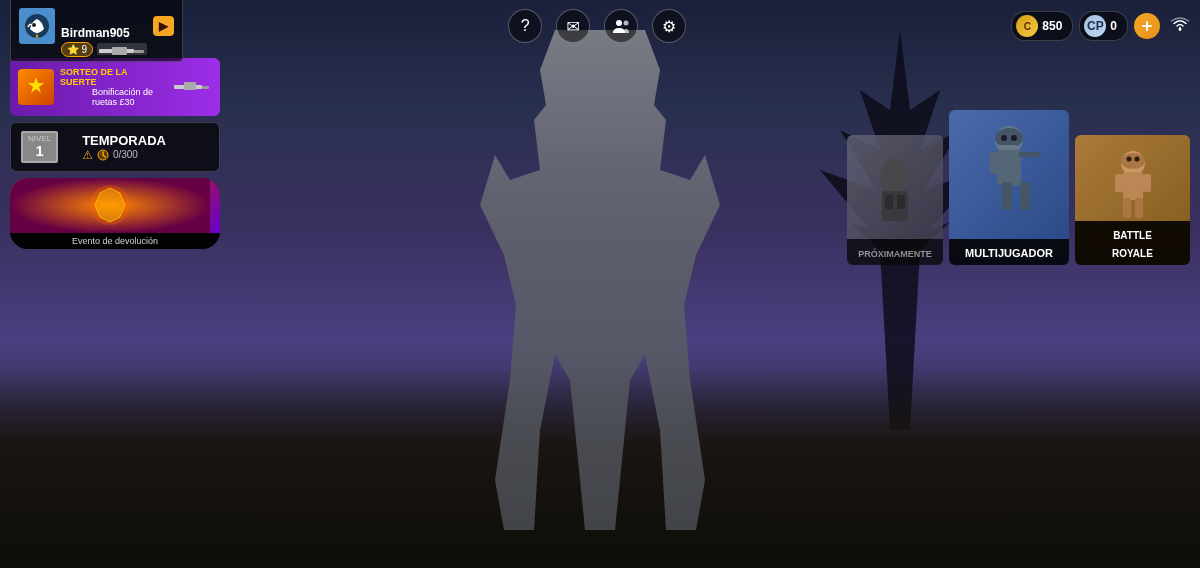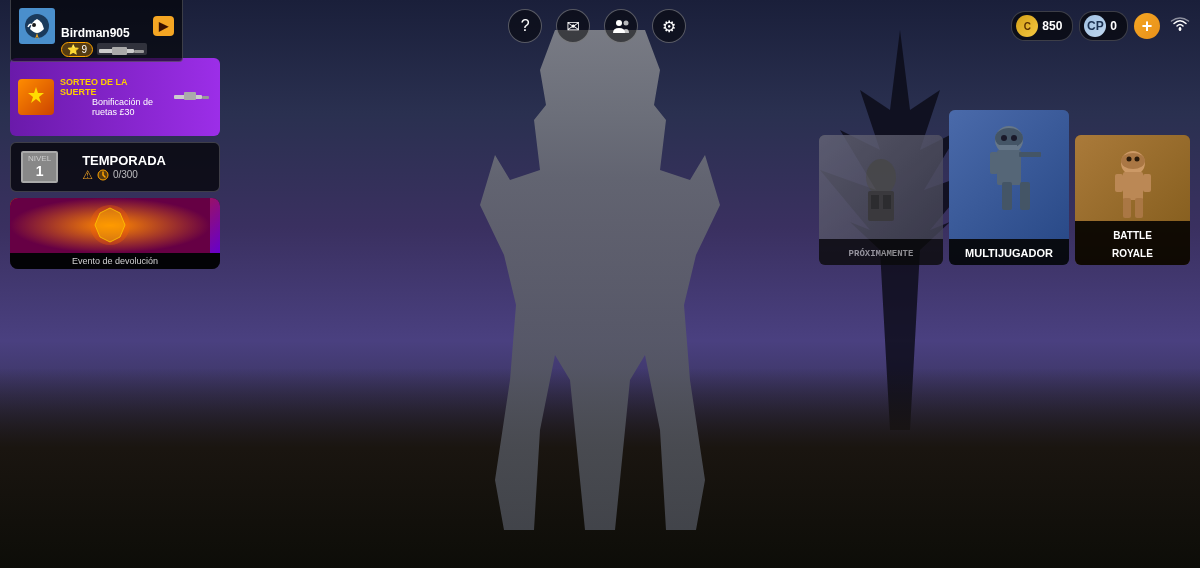--- a/index.html
+++ b/index.html
@@ -165,21 +165,21 @@
       top: 58px;
       width: 210px;
       display: flex;
       flex-direction: column;
       gap: 6px;
     }
 
     .promo-banner {
       background: linear-gradient(90deg, #6a1aaa, #9c2ee8);
       border-radius: 6px;
-      padding: 19px 8px;
+      padding: 9px 8px;
       display: flex;
       align-items: center;
       gap: 6px;
       cursor: pointer;
     }
 
     .promo-icon {
       width: 36px;
       height: 36px;
       background: rgba(255,255,255,0.15);
@@ -312,21 +312,21 @@
       background: rgba(0,0,0,0.8);
       color: rgba(255,255,255,0.8);
       font-size: 9px;
       padding: 3px 6px;
       text-align: center;
     }
 
     
     #event-banner {
       background: rgba(0,0,0,0.7);
-      border-radius: 8px;
+      border-radius: 18px;
       overflow: hidden;
       cursor: pointer;
     }
 
     .ev-bg {
       height: 55px;
       background: linear-gradient(135deg, #ff6600, #cc2200, #6600cc);
       position: relative;
     }
 
@@ -379,25 +379,24 @@
       border-radius: 6px;
       overflow: hidden;
       cursor: pointer;
       position: relative;
       display: flex;
       flex-direction: column;
       align-items: center;
     }
 
     .mode-card-soon {
-      width: 124px;
+      width: 96px;
       height: 130px;
       background: linear-gradient(180deg, #555, #333);
       opacity: 0.8;
-      font-family: Liberation Mono, monospace;
     }
 
     .mode-card-multi {
       width: 120px;
       height: 155px;
       background: linear-gradient(180deg, #3a4a6a, #2a3555);
     }
 
     .mode-card-br {
       width: 115px;

